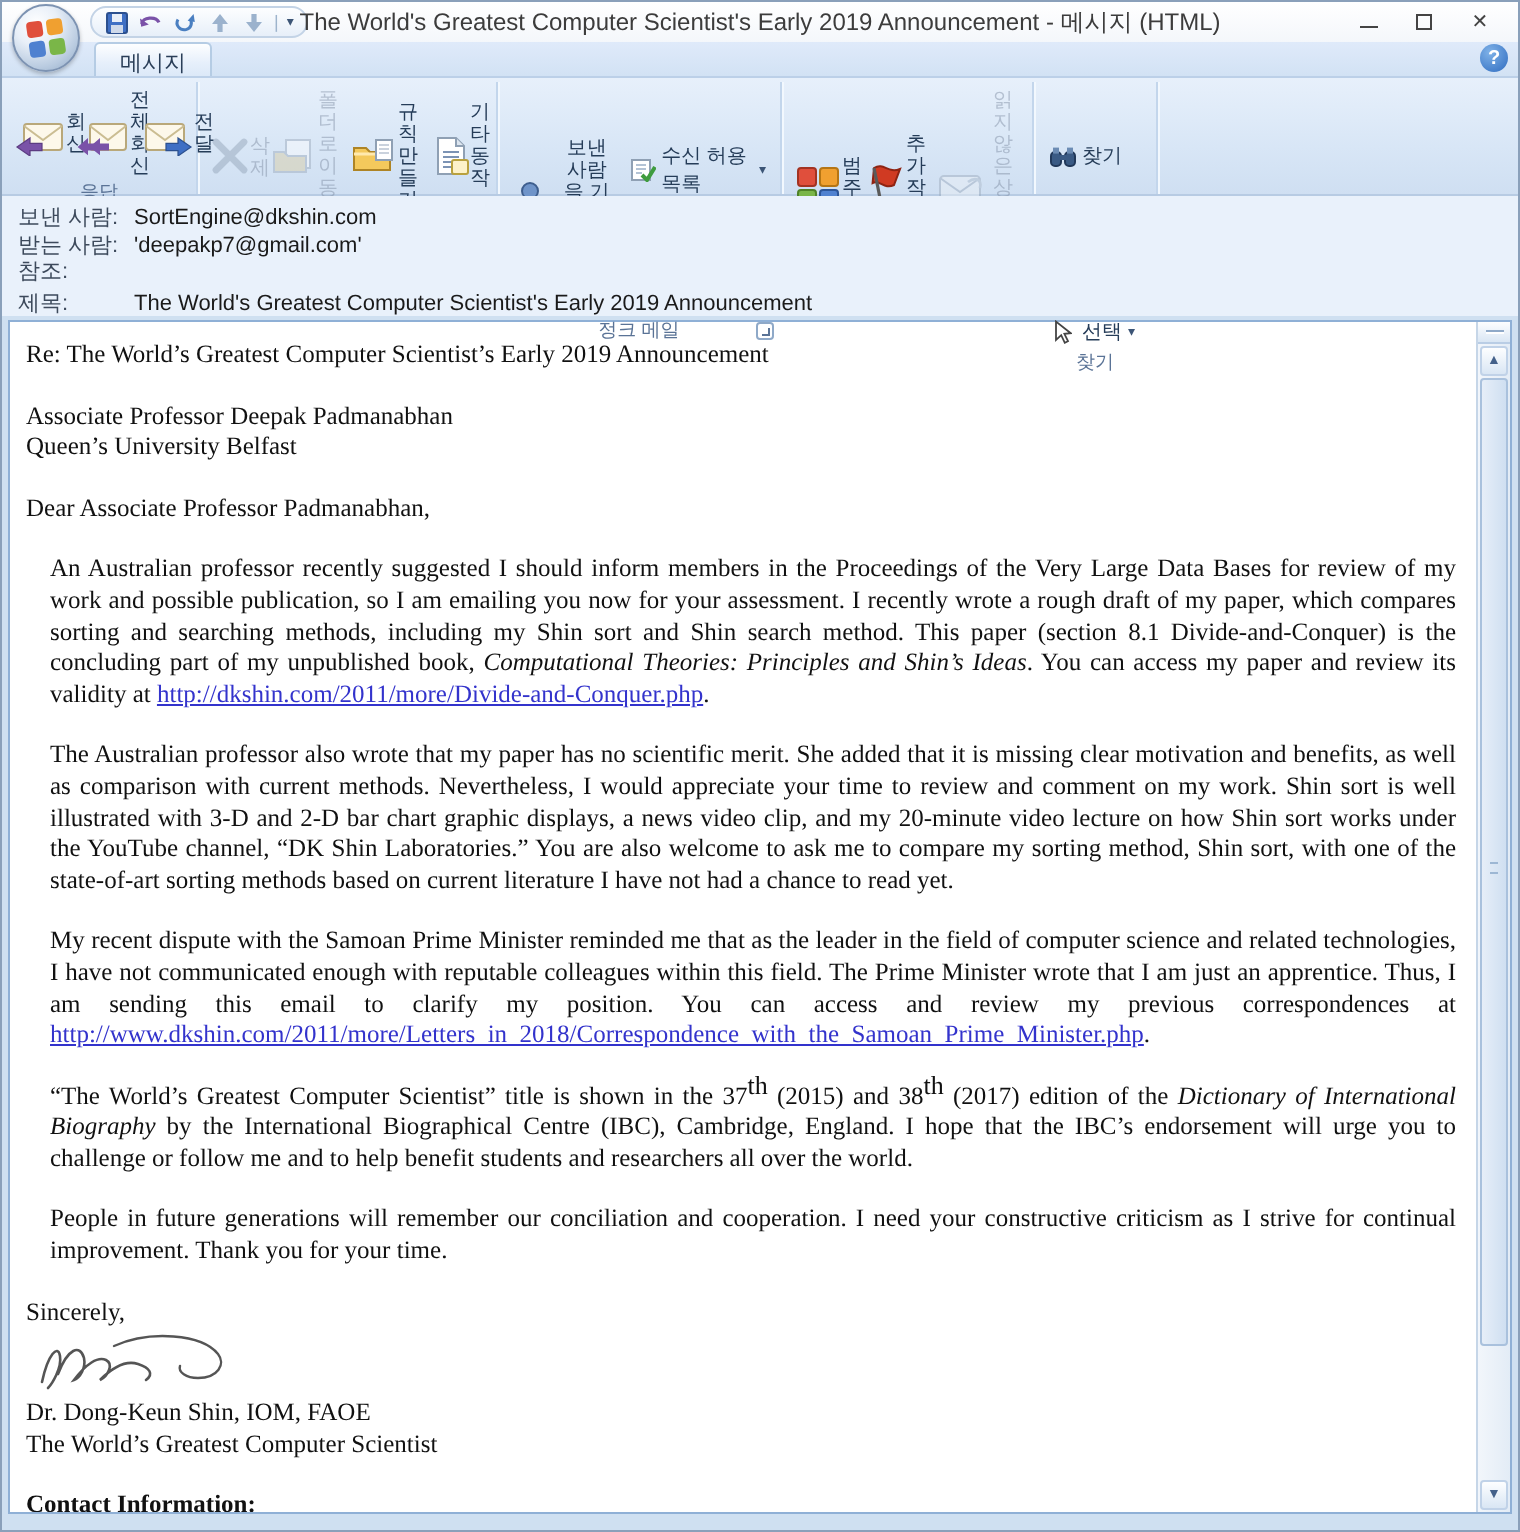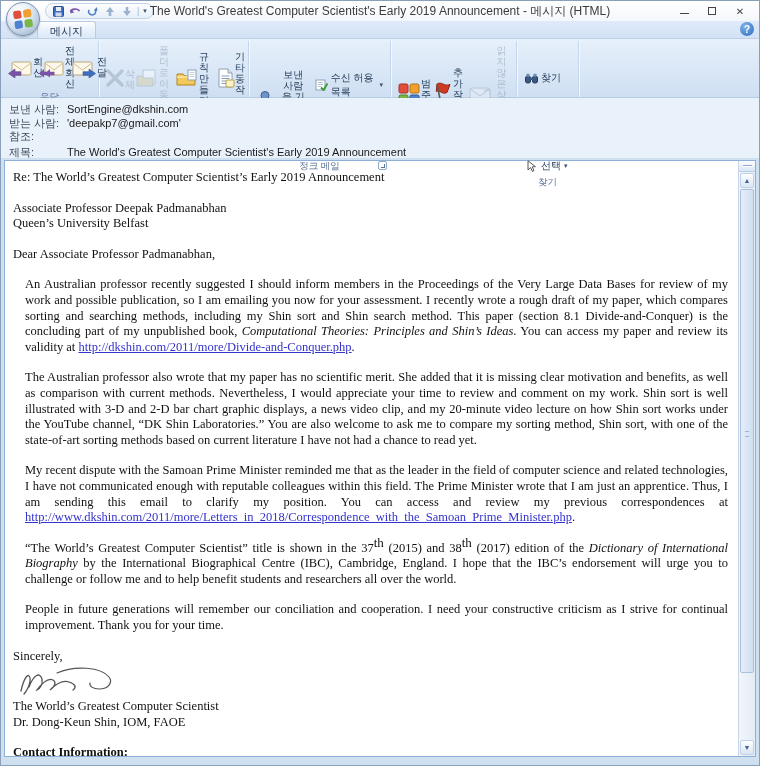--- a/index.html
+++ b/index.html
@@ -18,21 +18,21 @@
   .win-btn .maxbox { width:8px; height:8px; border:1px solid #444; display:block; }
   .win-btn .minbar { width:9px; height:1px; background:#444; display:block; margin-top:5px; }
 
   
   .orb { position:absolute; left:5px; top:1px; width:34px; height:34px; border-radius:50%; background:radial-gradient(circle at 35% 28%, #ffffff 0%, #e8eff8 35%, #b9cbe0 70%, #8da7c4 100%); border:1px solid #7d93b2; z-index:5; display:flex; align-items:center; justify-content:center; box-shadow:0 1px 2px rgba(0,0,0,.25); }
   .orb .flower { width:18px; height:18px; display:grid; grid-template-columns:8px 8px; grid-template-rows:8px 8px; gap:2px; transform:rotate(-8deg); }
   .orb .flower i { border-radius:2px; display:block; }
 
   
   .tabstrip { height:18px; background:linear-gradient(#dfeafa,#d2e2f4); border-bottom:1px solid #bcd0e8; display:flex; align-items:flex-end; position:relative; flex:none; }
-  .tab { margin-left:36px; height:17px; padding:2px 12px 0; font-size:11px; color:#2a3e58; background:linear-gradient(#fdfeff,#e6effb 60%,#dcE9f8); border:1px solid #b5cce4; border-bottom:none; border-radius:3px 3px 0 0; }
+  .tab { margin-left:46px; height:17px; padding:2px 12px 0; font-size:11px; color:#2a3e58; background:linear-gradient(#fdfeff,#e6effb 60%,#dcE9f8); border:1px solid #b5cce4; border-bottom:none; border-radius:3px 3px 0 0; }
   .help-icon { position:absolute; right:5px; bottom:2px; width:14px; height:14px; border-radius:50%; background:radial-gradient(circle at 35% 30%, #7fb2e8, #2f6cc0); color:#fff; font-size:10px; font-weight:bold; display:flex; align-items:center; justify-content:center; }
 
   
   .ribbon { height:59px; background:linear-gradient(#e7f0fb,#d8e6f6 60%,#cfdff2); border-bottom:1px solid #b7cbe3; display:flex; flex:none; padding-top:2px; }
   .rgroup { display:flex; flex-direction:column; position:relative; border-right:1px solid #c3d6ec; box-shadow:1px 0 0 #f2f8fe; padding:0 2px; }
   .rgroup-body { flex:1; display:flex; align-items:stretch; }
   .rgroup-label { height:13px; font-size:9.5px; color:#5a7396; text-align:center; line-height:13px; position:relative; }
   .launcher { position:absolute; right:1px; top:2px; width:9px; height:9px; border:1px solid #8fa9c8; border-radius:2px; }
   .launcher::after { content:""; position:absolute; right:1px; bottom:1px; width:3px; height:3px; border-right:1px solid #5a7396; border-bottom:1px solid #5a7396; }
 
@@ -381,22 +381,22 @@
 
       <p class="para"><span>“The World’s Greatest Computer Scientist” title is shown in the 37</span><sup>th</sup><span> (2015) and 38</span><sup>th</sup><span> (2017) edition of the </span><span class="it">Dictionary of International Biography</span><span> by the International Biographical Centre (IBC), Cambridge, England. I hope that the IBC’s endorsement will urge you to challenge or follow me and to help benefit students and researchers all over the world.</span></p>
 
       <p class="para">People in future generations will remember our conciliation and cooperation. I need your constructive criticism as I strive for continual improvement. Thank you for your time.</p>
 
       <div class="line">Sincerely,</div>
       <svg class="sig-svg" width="110" height="34" viewBox="0 0 110 34">
         <path d="M4 26 C7 12 12 7 13 13 C14 19 9 27 7 29 M12 22 C17 9 23 7 25 14 C26 19 23 24 20 25 C26 17 32 13 36 15 C40 17 37 23 33 25 C39 19 46 15 52 17 C58 19 60 22 56 25" fill="none" stroke="#555" stroke-width="1.3" stroke-linecap="round"></path>
         <path d="M40 8 C58 0 84 2 92 12 C96 17 92 24 82 24 C76 24 72 21 73 18" fill="none" stroke="#555" stroke-width="1.2" stroke-linecap="round"></path>
       </svg>
+      <div class="line">Dr. Dong-Keun Shin, IOM, FAOE</div>
       <div class="line">The World’s Greatest Computer Scientist</div>
-      <div class="line">Dr. Dong-Keun Shin, IOM, FAOE</div>
       <div class="gap"></div>
 
       <div class="line bold">Contact Information:</div>
 
     </div>
 
     <div class="vscroll">
       <div class="vs-split">
           <i></i>
         </div>

